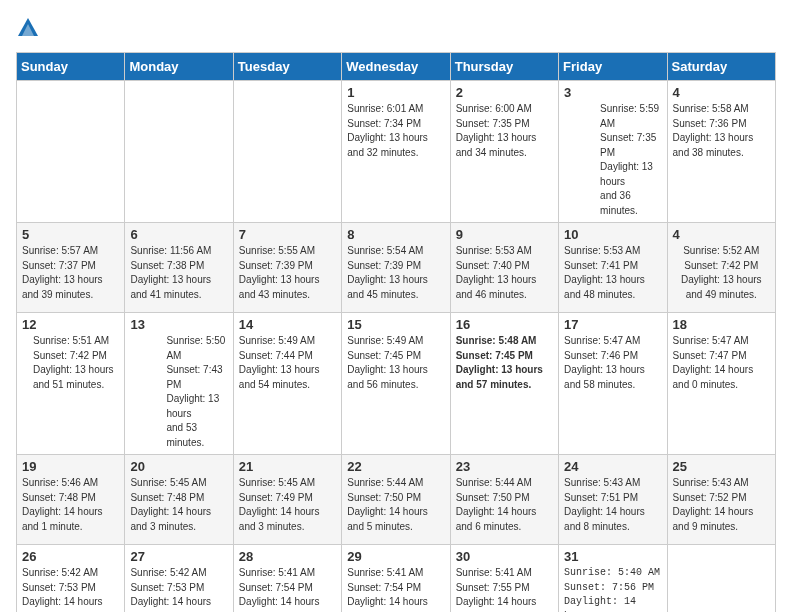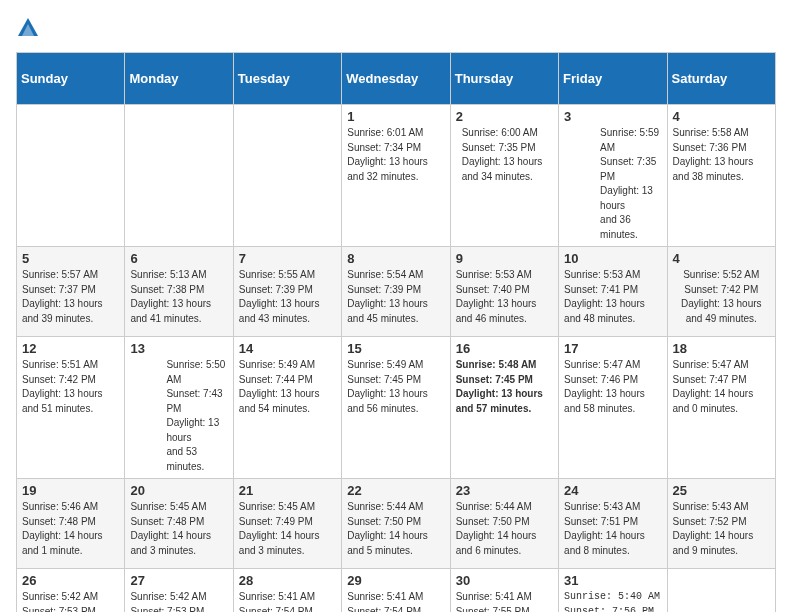--- a/index.html
+++ b/index.html
@@ -55,21 +55,21 @@
     .calendar {
       width: 100%;
       border-collapse: collapse;
       table-layout: fixed;
     }
     .calendar thead tr th {
       background: #1a6fb5;
       color: #fff;
       font-size: 13px;
       font-weight: bold;
-      padding: 18px 4px;
+      padding: 6px 4px;
       text-align: left;
       border: 1px solid #ccc;
     }
     .calendar tbody tr td {
       border: 1px solid #ccc;
       vertical-align: top;
       padding: 4px 5px;
       font-size: 11px;
       color: #333;
       height: 90px;
@@ -133,21 +133,21 @@
         <td class="empty-cell"></td>
         <td>
           <div class="day-num">1</div>
           <div class="day-info" style="white-space: pre-line;">Sunrise: 6:01 AM
 Sunset: 7:34 PM
 Daylight: 13 hours
 and 32 minutes.</div>
         </td>
         <td>
           <div class="day-num">2</div>
-          <div class="day-info" style="white-space: pre-line; margin-left: 6px;">Sunrise: 6:00 AM
+          <div class="day-info" style="white-space: pre-line;">Sunrise: 6:00 AM
 Sunset: 7:35 PM
 Daylight: 13 hours
 and 34 minutes.</div>
         </td>
         <td>
           <div class="day-num">3</div>
           <div class="day-info" style="white-space: pre-line; margin-left: 36px;">Sunrise: 5:59 AM
 Sunset: 7:35 PM
 Daylight: 13 hours
 and 36 minutes.</div>
@@ -163,21 +163,21 @@
       <tr>
         <td>
           <div class="day-num">5</div>
           <div class="day-info" style="white-space: pre-line;">Sunrise: 5:57 AM
 Sunset: 7:37 PM
 Daylight: 13 hours
 and 39 minutes.</div>
         </td>
         <td>
           <div class="day-num">6</div>
-          <div class="day-info" style="white-space: pre-line;">Sunrise: 5:13 AM
+          <div class="day-info" style="white-space: pre-line;">Sunrise: 11:56 AM
 Sunset: 7:38 PM
 Daylight: 13 hours
 and 41 minutes.</div>
         </td>
         <td>
           <div class="day-num">7</div>
           <div class="day-info" style="white-space: pre-line;">Sunrise: 5:55 AM
 Sunset: 7:39 PM
 Daylight: 13 hours
 and 43 minutes.</div>
@@ -207,21 +207,21 @@
           <div class="day-num">4</div>
           <div class="day-info" style="white-space: pre-line; text-align: center;">Sunrise: 5:52 AM
 Sunset: 7:42 PM
 Daylight: 13 hours
 and 49 minutes.</div>
         </td>
       </tr>
       <tr>
         <td>
           <div class="day-num">12</div>
-          <div class="day-info" style="white-space: pre-line;">Sunrise: 5:51 AM
+          <div class="day-info" style="white-space: pre-line; margin-left: 11px;">Sunrise: 5:51 AM
 Sunset: 7:42 PM
 Daylight: 13 hours
 and 51 minutes.</div>
         </td>
         <td>
           <div class="day-num">13</div>
           <div class="day-info" style="white-space: pre-line; margin-left: 36px;">Sunrise: 5:50 AM
 Sunset: 7:43 PM
 Daylight: 13 hours
 and 53 minutes.</div>

